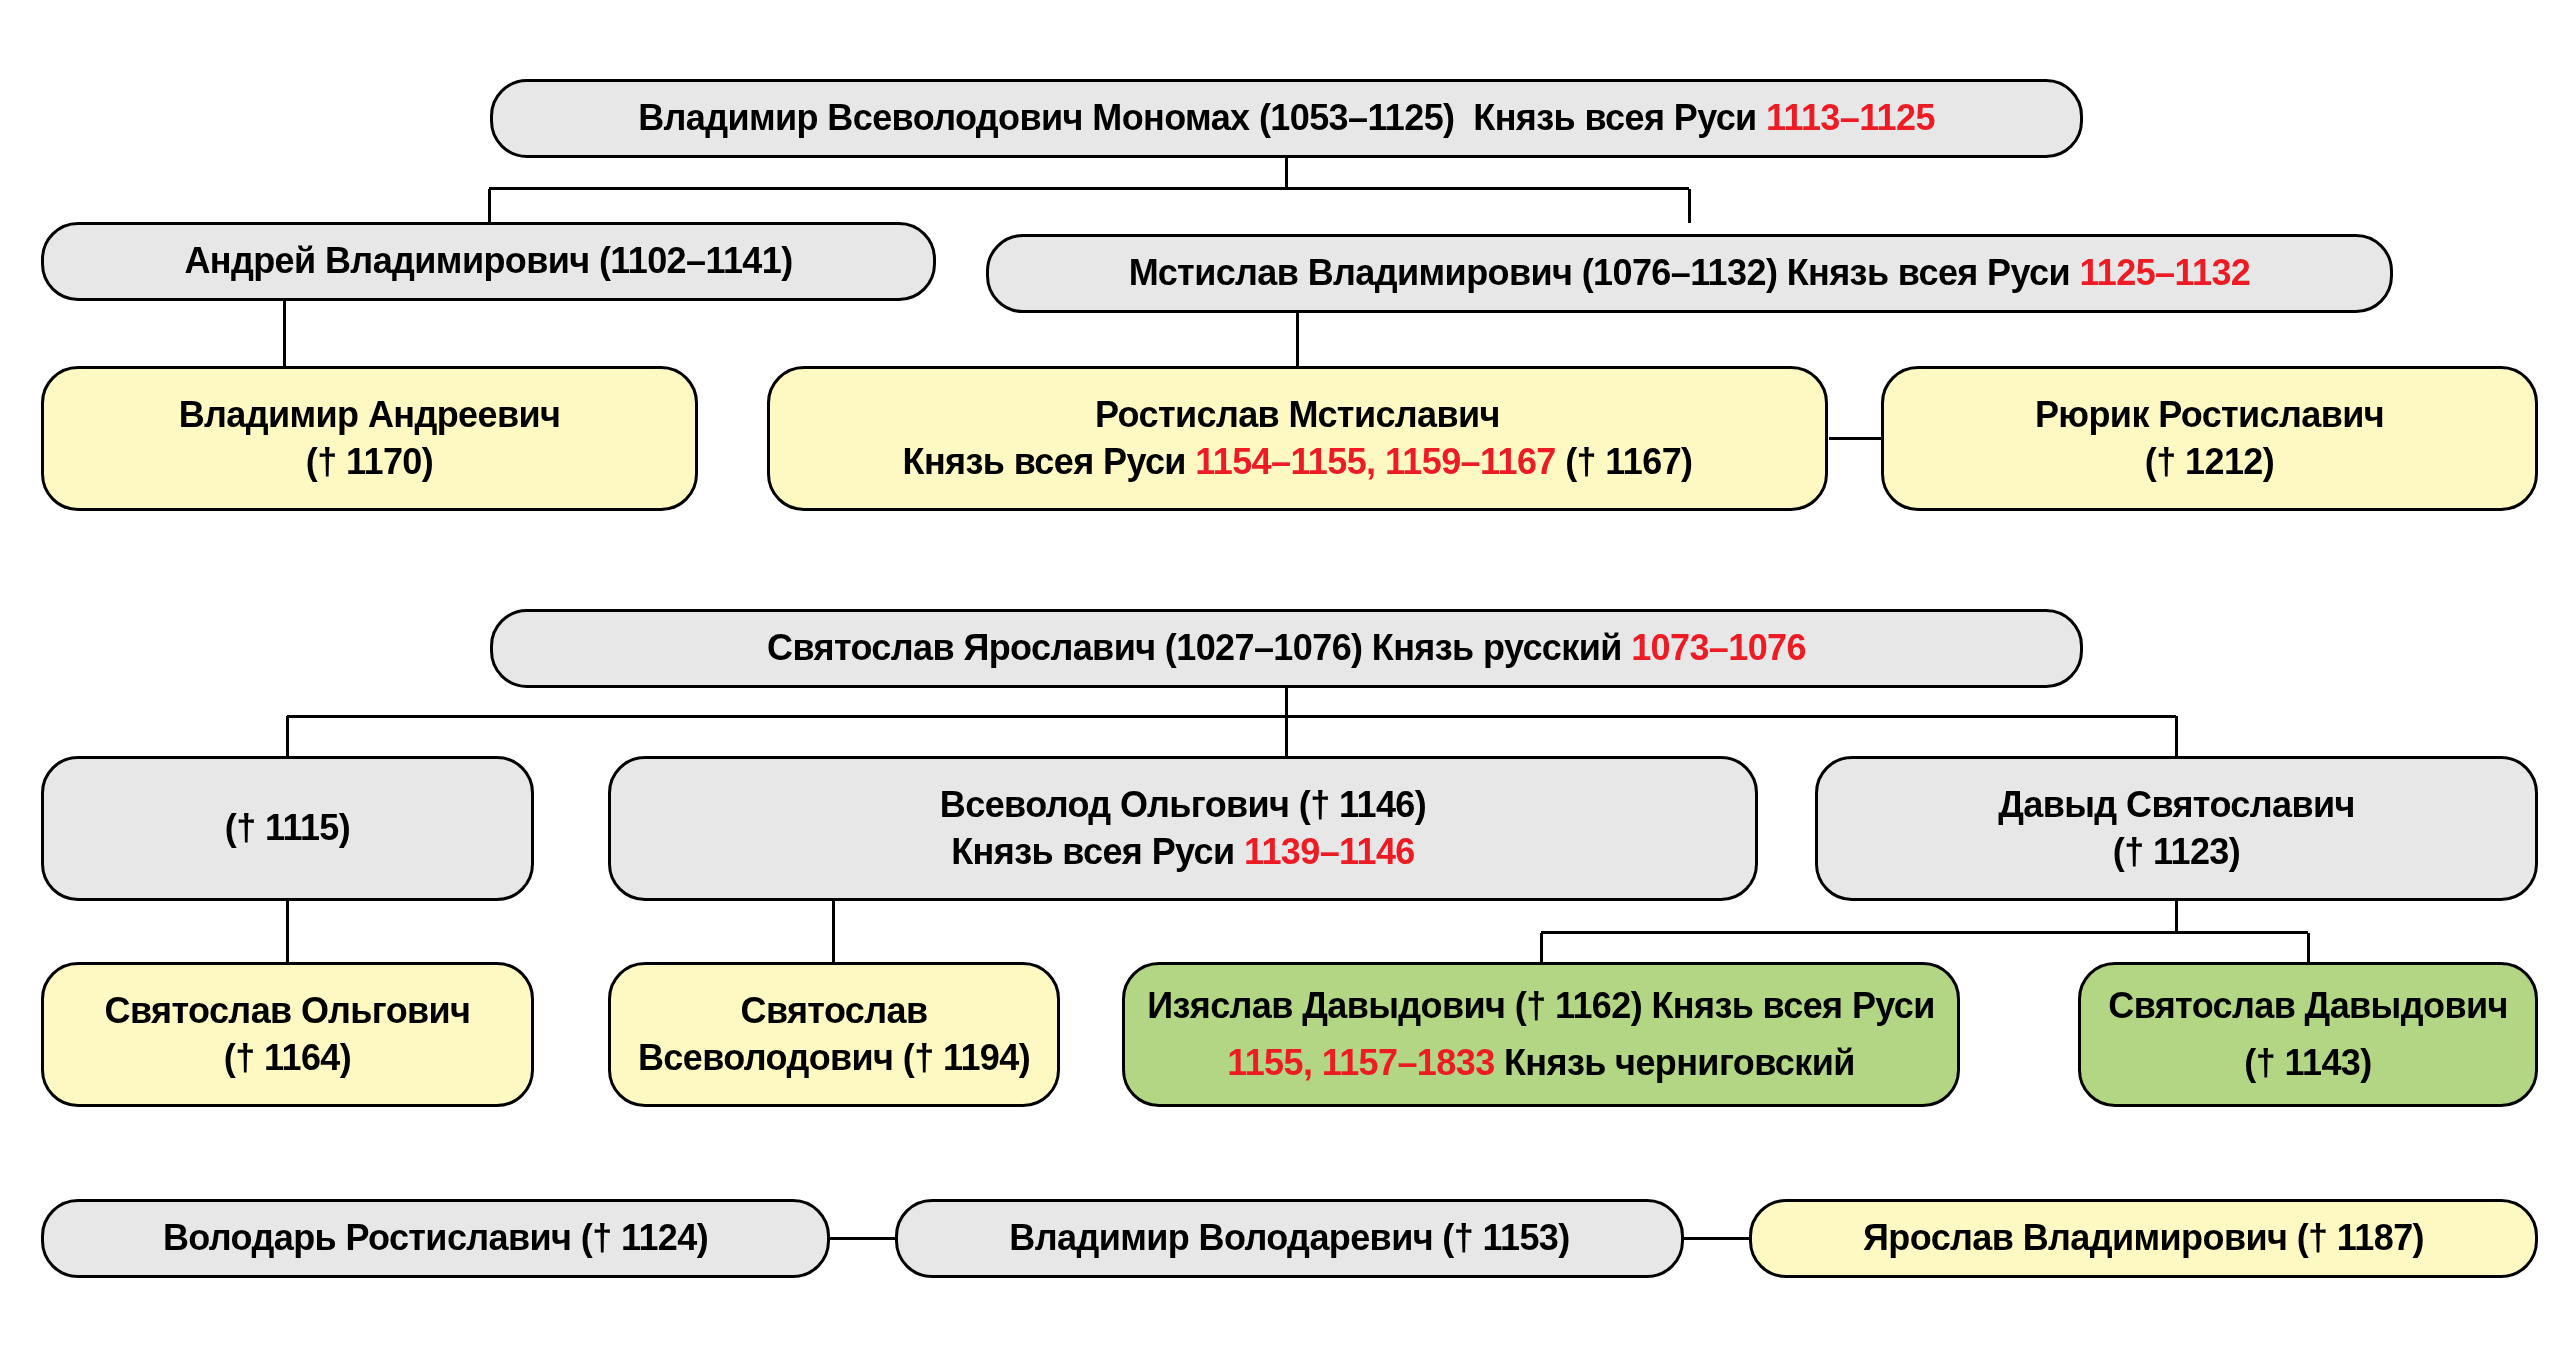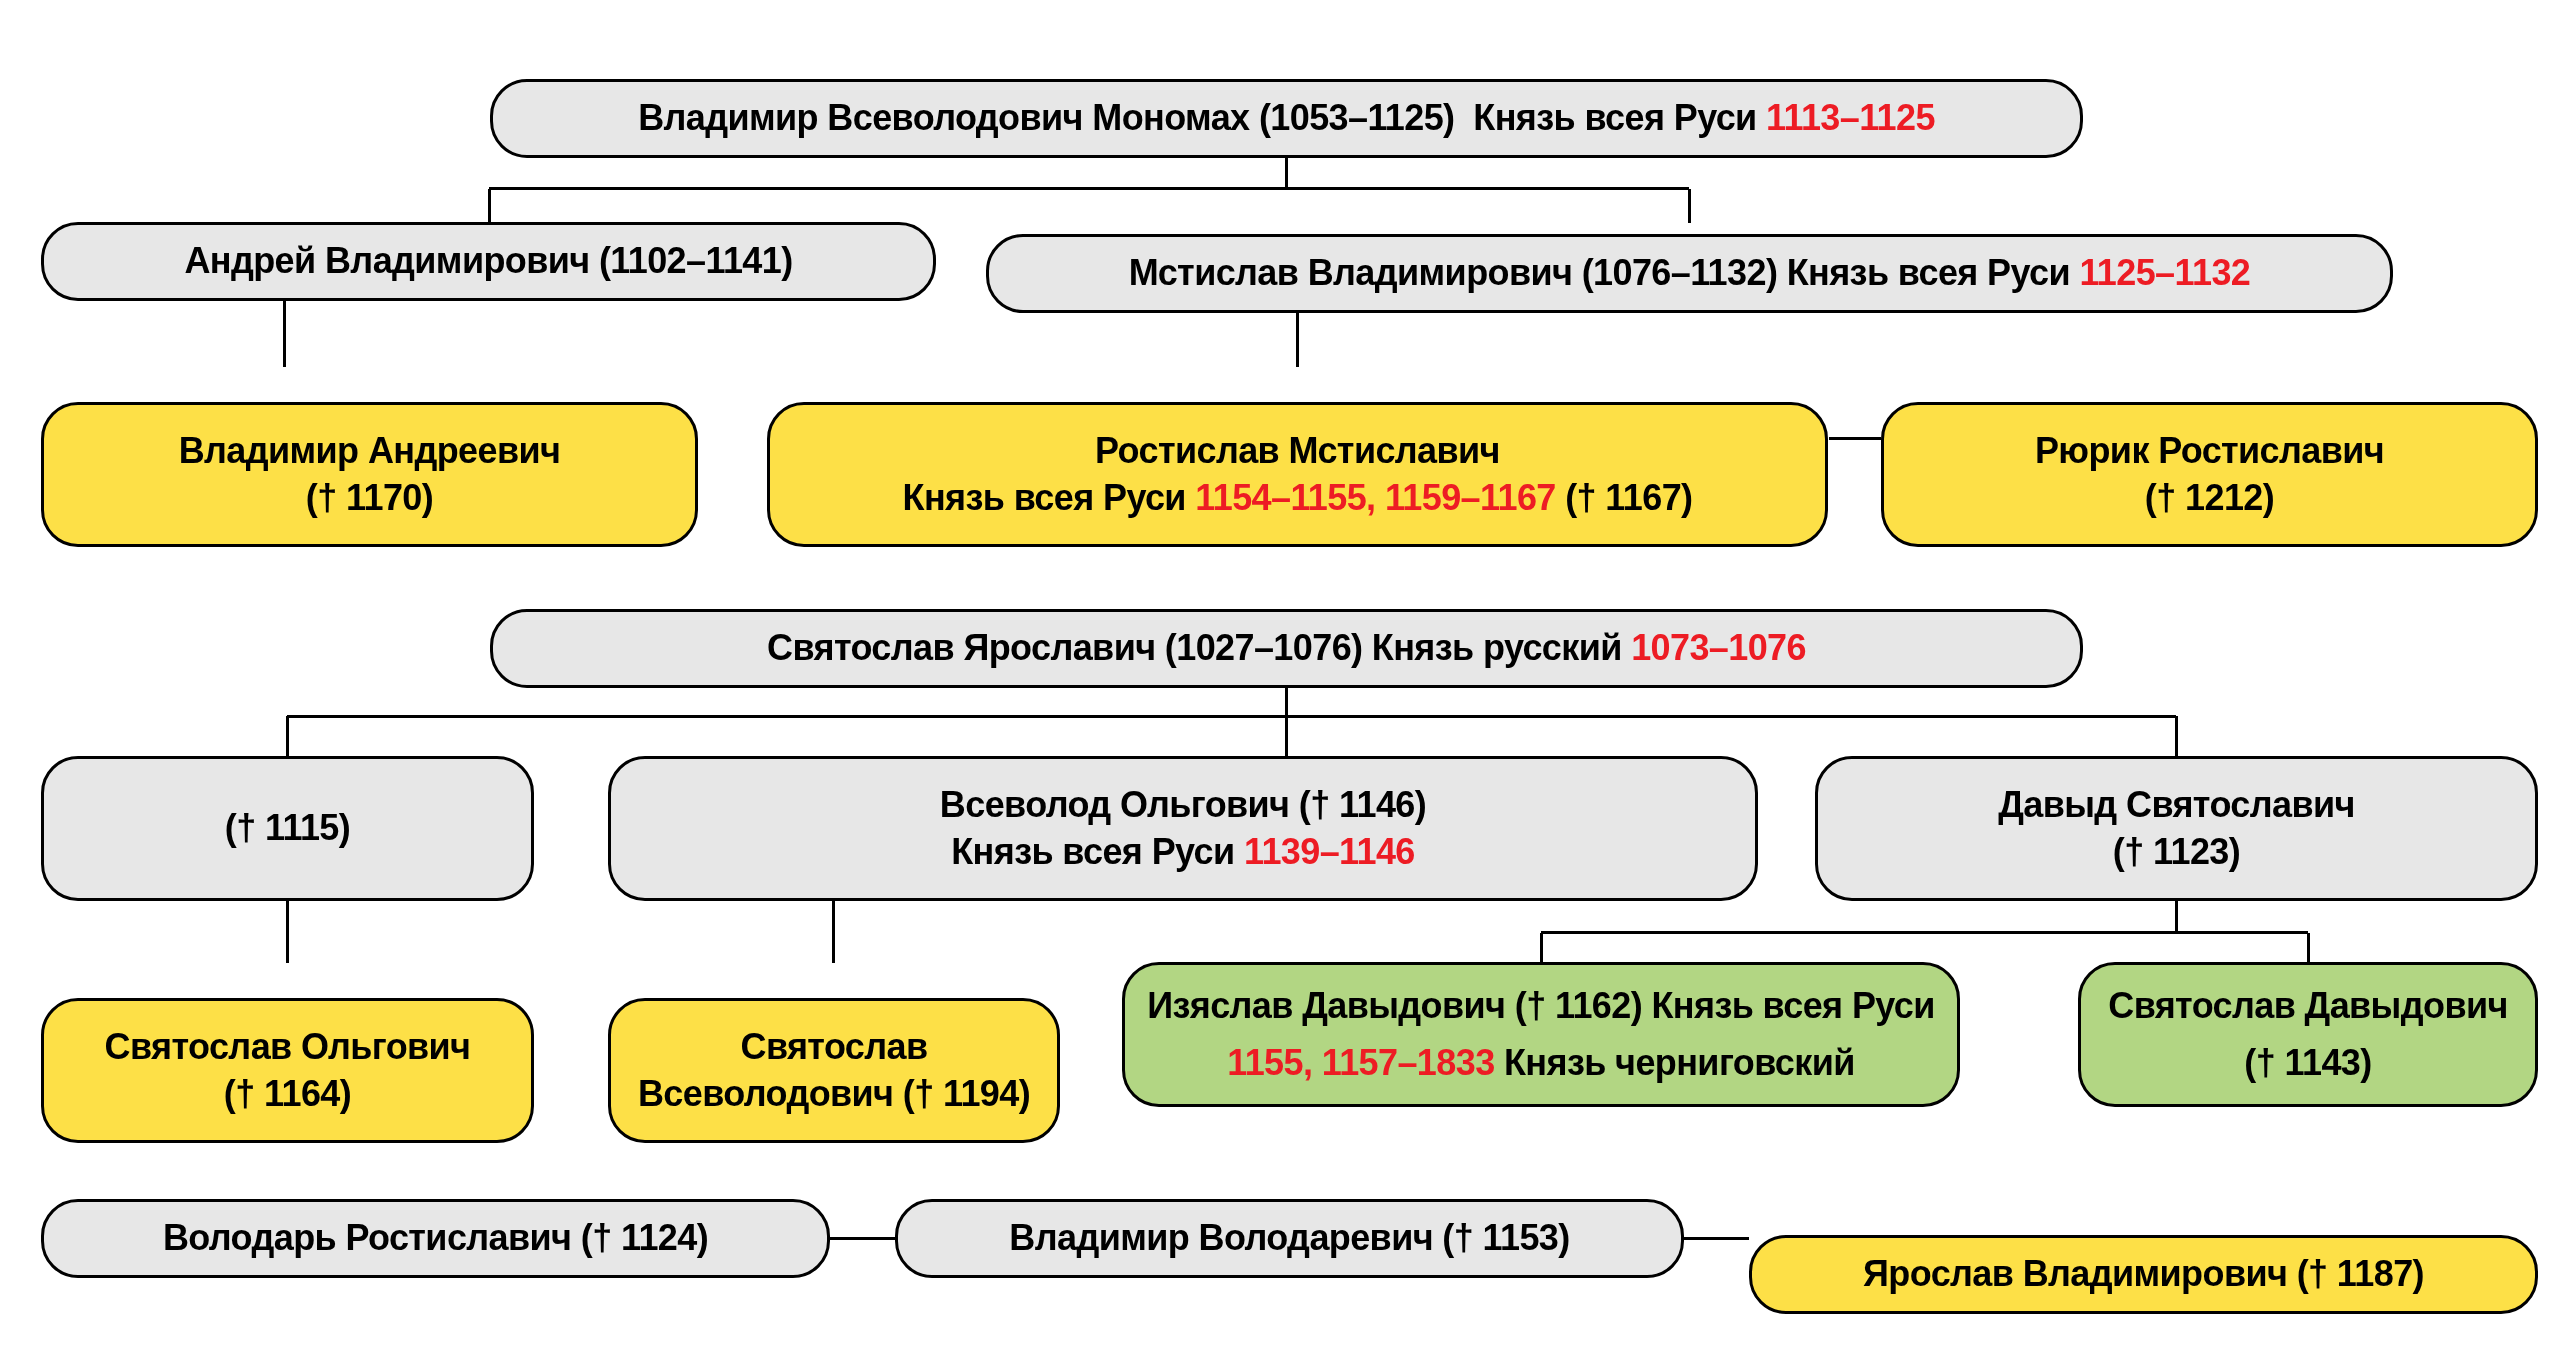--- a/index.html
+++ b/index.html
@@ -17,21 +17,21 @@
     align-items:center;
     text-align:center;
     font-weight:bold;
     font-size:36px;
     letter-spacing:-0.6px;
     line-height:1.28;
     color:#000000;
     padding:0 14px;
   }
   .grey   { background:#e7e7e7; }
-  .orange { background:#fde047;margin-top:36px; }
+  .orange { background:#fef9c3; }
   .green  { background:#b2d683;gap:11px; }
 
   .line { white-space:pre-wrap; }
   .red  { color:#ed1c24; }
 
   .edge { position:absolute; background:#000000; }
 </style>
 </head>
 <body>
 

